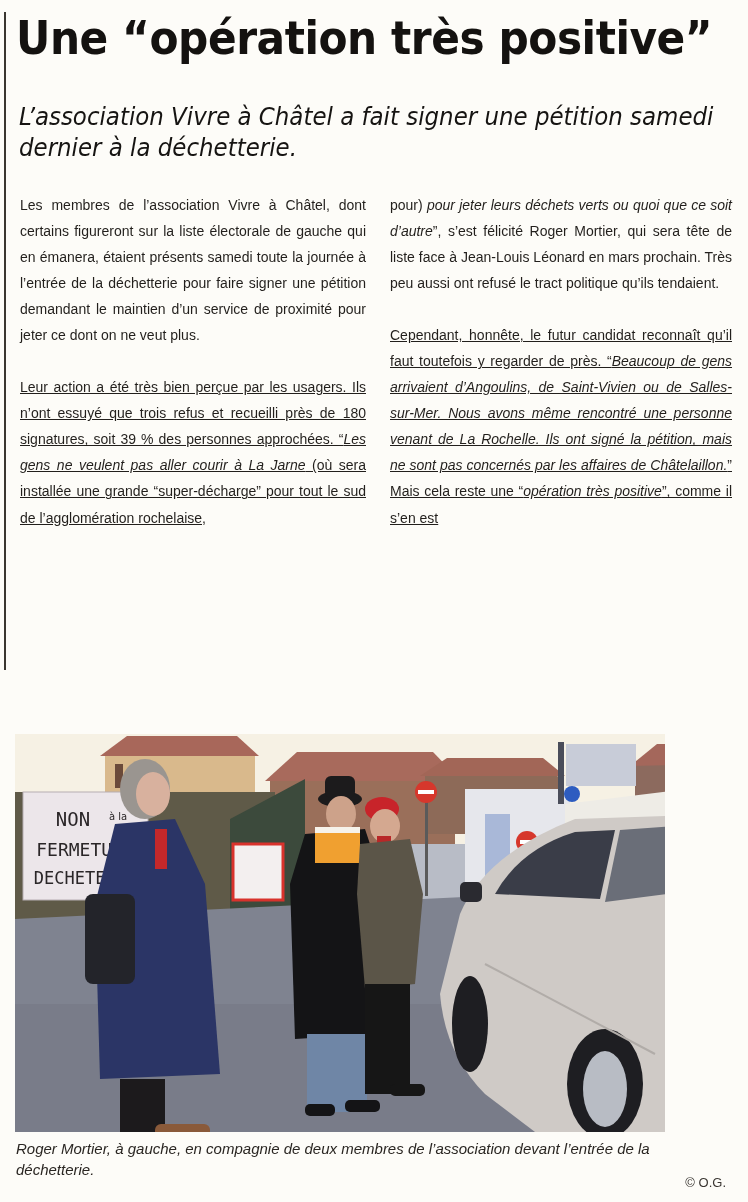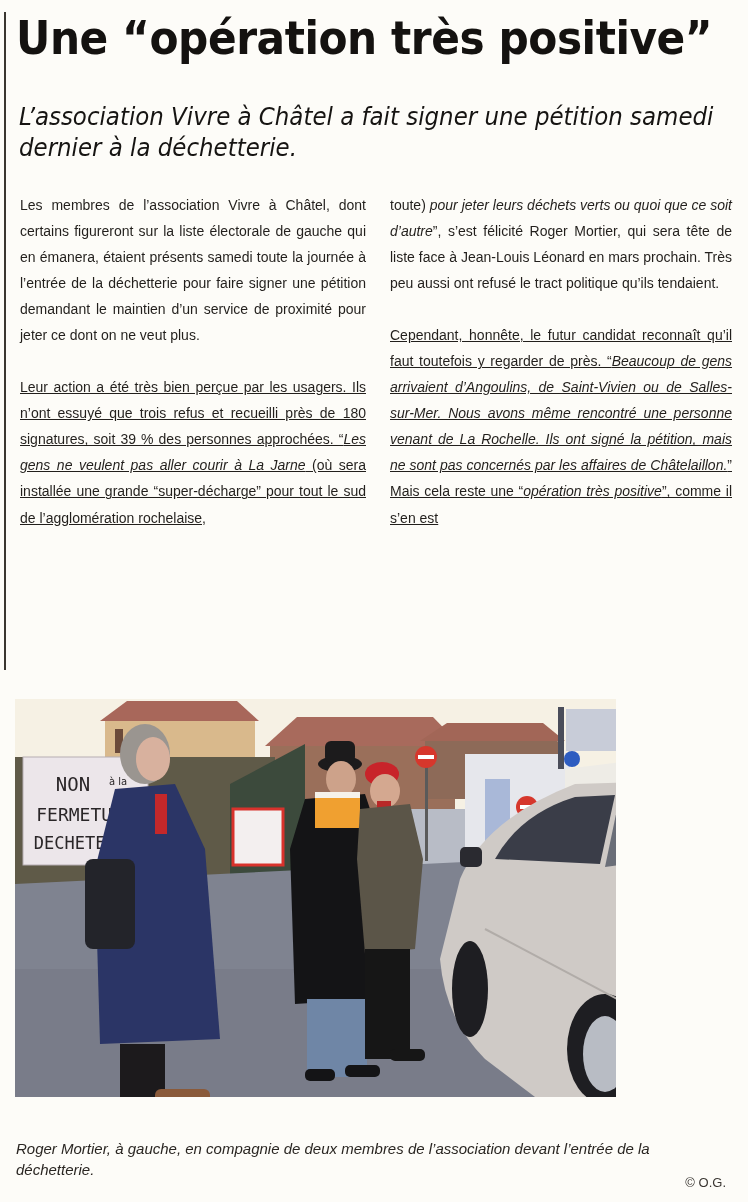--- a/index.html
+++ b/index.html
@@ -41,21 +41,21 @@
       color: #221f1c;
       margin-top: 16px;
     }
     .col.left { left: 20px; width: 346px; }
     .col.right { left: 390px; width: 342px; }
     .col p { margin: 0 0 26px 0; }
     .col p:last-child { margin-bottom: 0; text-decoration: underline; }
     .col em { font-style: italic; }
     .sig-line { display: flex; justify-content: space-between; }
     .photo {
-      position: absolute; left: 15px; top: 699px; width: 601px; height: 398px;
+      position: absolute; left: 15px; top: 734px; width: 650px; height: 398px;
       overflow: hidden;
     }
     .photo svg { display: block; }
     .caption {
       position: absolute; left: 16px; top: 1138px; width: 700px;
       font-family: "Liberation Sans", sans-serif;
       font-style: italic;
       font-size: 15px; line-height: 21px;
       color: #2a2622;
     }
@@ -73,21 +73,21 @@
 <h1 class="headline">Une “opération très positive”</h1>
 
 <p class="deck">L’association Vivre à Châtel a fait signer une pétition samedi dernier à la déchetterie.</p>
 
 <div class="col left">
   <p>Les membres de l’association Vivre à Châtel, dont certains figureront sur la liste électorale de gauche qui en émanera, étaient présents samedi toute la journée à l’entrée de la déchetterie pour faire signer une pétition demandant le maintien d’un service de proximité pour jeter ce dont on ne veut plus.</p>
   <p><span>Leur action a été très bien perçue par les usagers. Ils n’ont essuyé que trois refus et recueilli près de 180 signatures, soit 39 % des personnes approchées. “</span><em>Les gens ne veulent pas aller courir à La Jarne</em><span> (où sera installée une grande “super-décharge” pour tout le sud de l’agglomération rochelaise,</span></p>
 </div>
 
 <div class="col right">
-  <p><span>toute) </span><em>pour jeter leurs déchets verts ou quoi que ce soit d’autre</em><span>”, s’est félicité Roger Mortier, qui sera tête de liste face à Jean-Louis Léonard en mars prochain. Très peu aussi ont refusé le tract politique qu’ils tendaient.</span></p>
+  <p><span>pour) </span><em>pour jeter leurs déchets verts ou quoi que ce soit d’autre</em><span>”, s’est félicité Roger Mortier, qui sera tête de liste face à Jean-Louis Léonard en mars prochain. Très peu aussi ont refusé le tract politique qu’ils tendaient.</span></p>
   <p><span>Cependant, honnête, le futur candidat reconnaît qu’il faut toutefois y regarder de près. “</span><em>Beaucoup de gens arrivaient d’Angoulins, de Saint-Vivien ou de Salles-sur-Mer. Nous avons même rencontré une personne venant de La Rochelle. Ils ont signé la pétition, mais ne sont pas concernés par les affaires de Châtelaillon.</em><span>” Mais cela reste une “</span><em>opération très positive</em><span>”, comme il s’en est</span>
   </p>
 </div>
 
 <div class="photo">
   <svg width="713" height="398" viewBox="0 0 713 398" xmlns="http://www.w3.org/2000/svg">
 
     <rect x="0" y="0" width="713" height="398" fill="#f6f1e4"></rect>
 
     <polygon points="90,20 110,5 225,5 240,20 240,60 90,60" fill="#d9b98c"></polygon>

